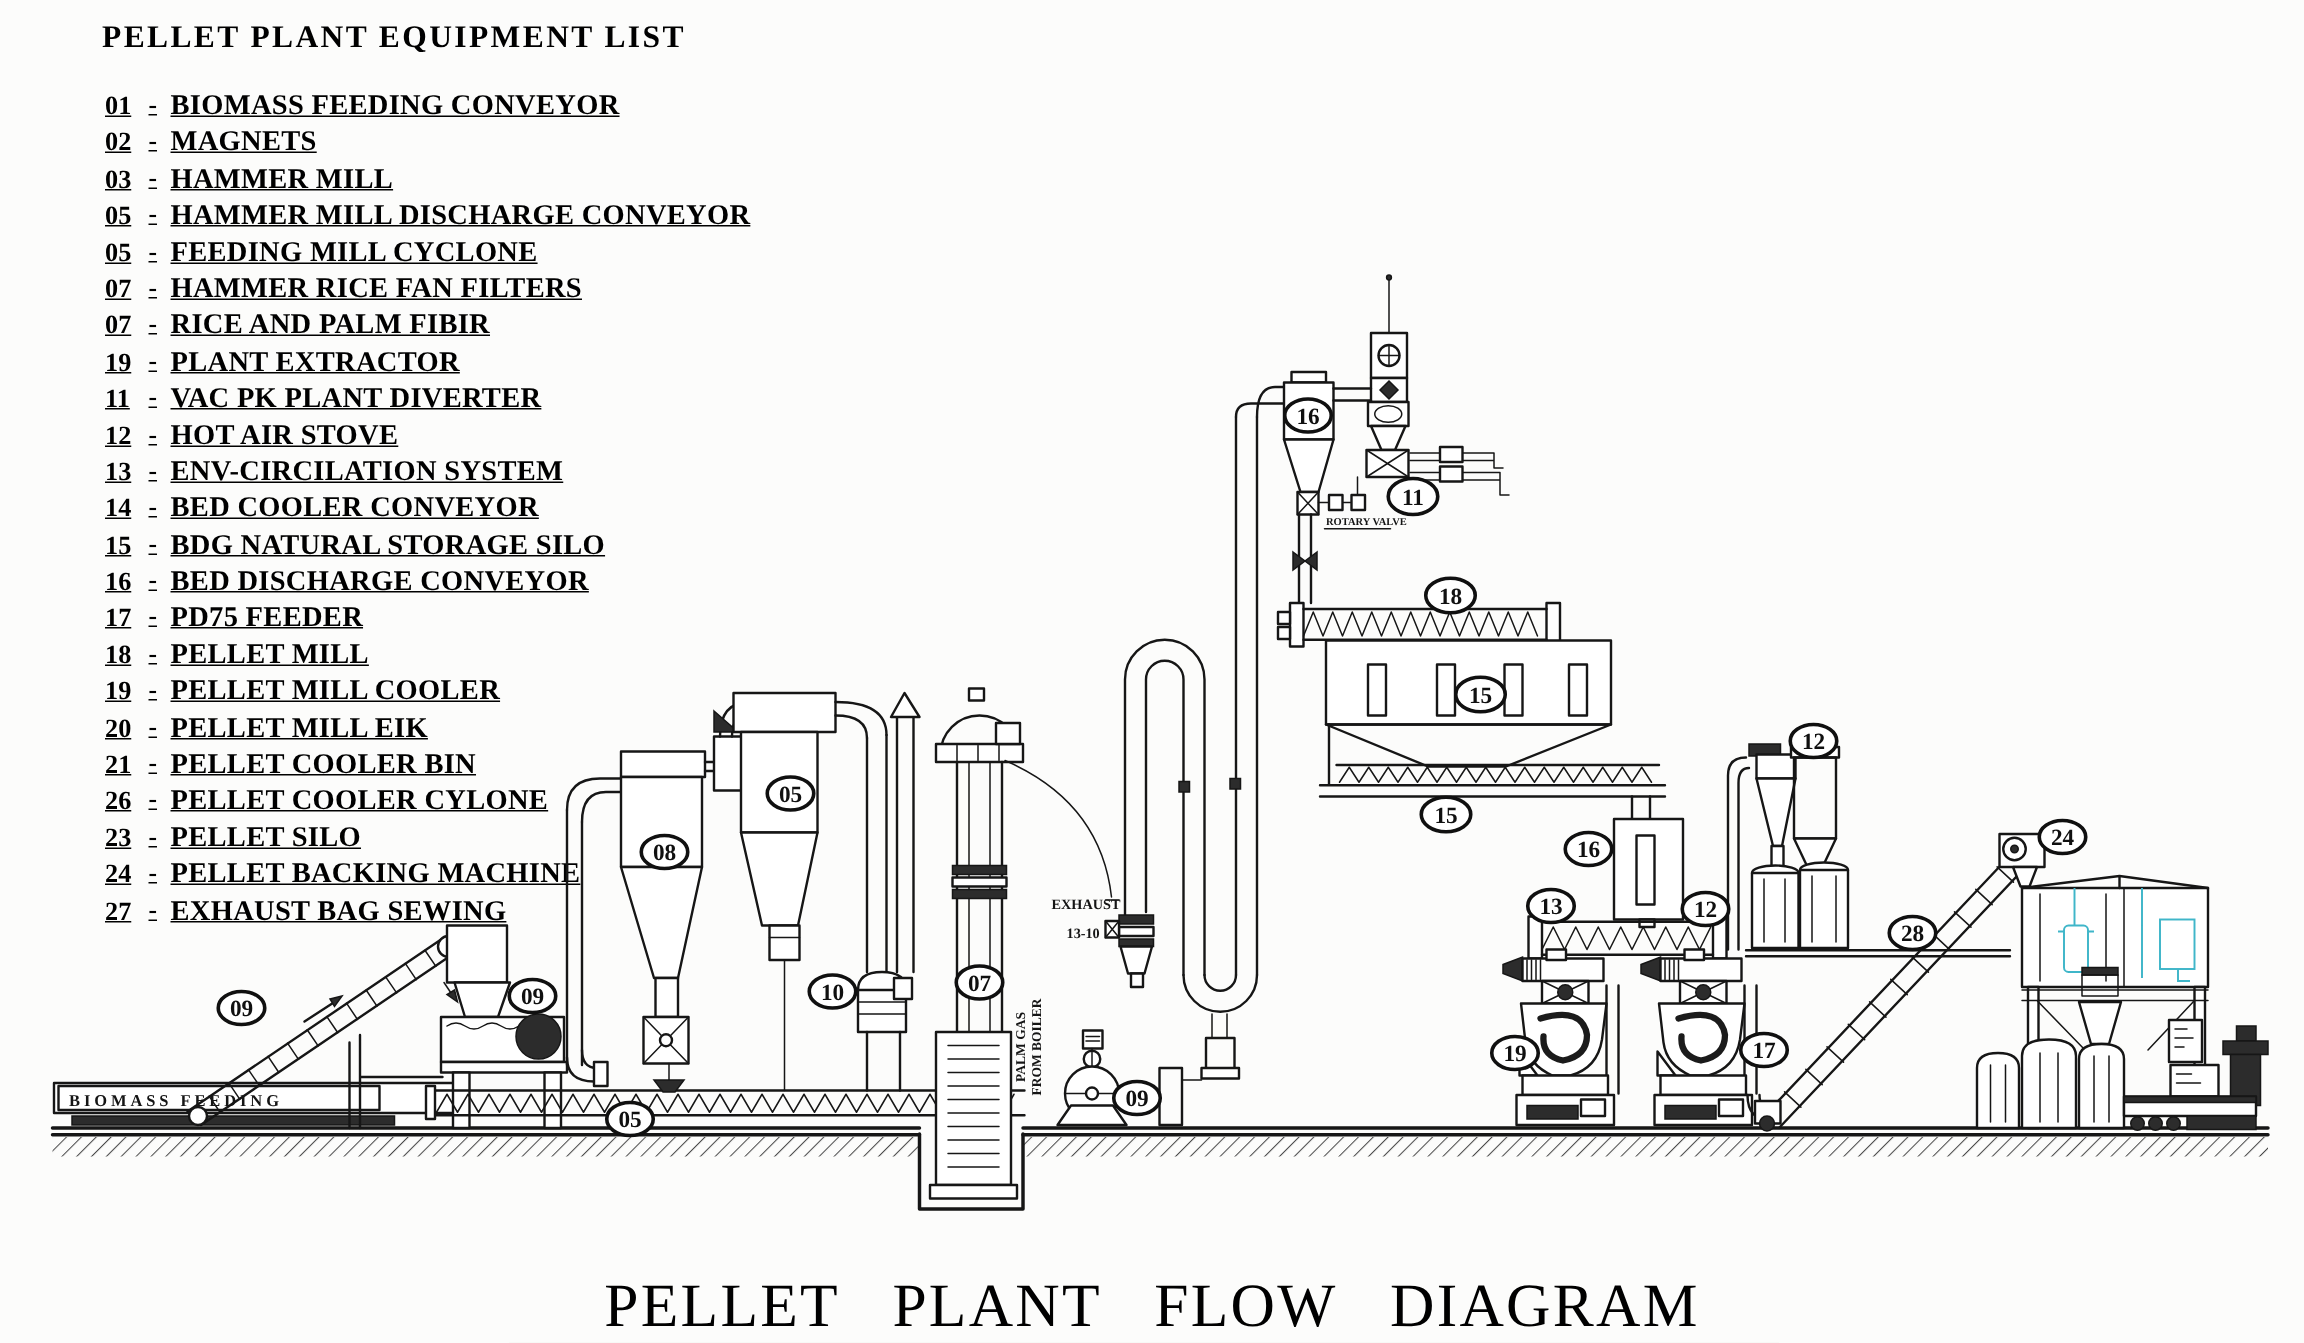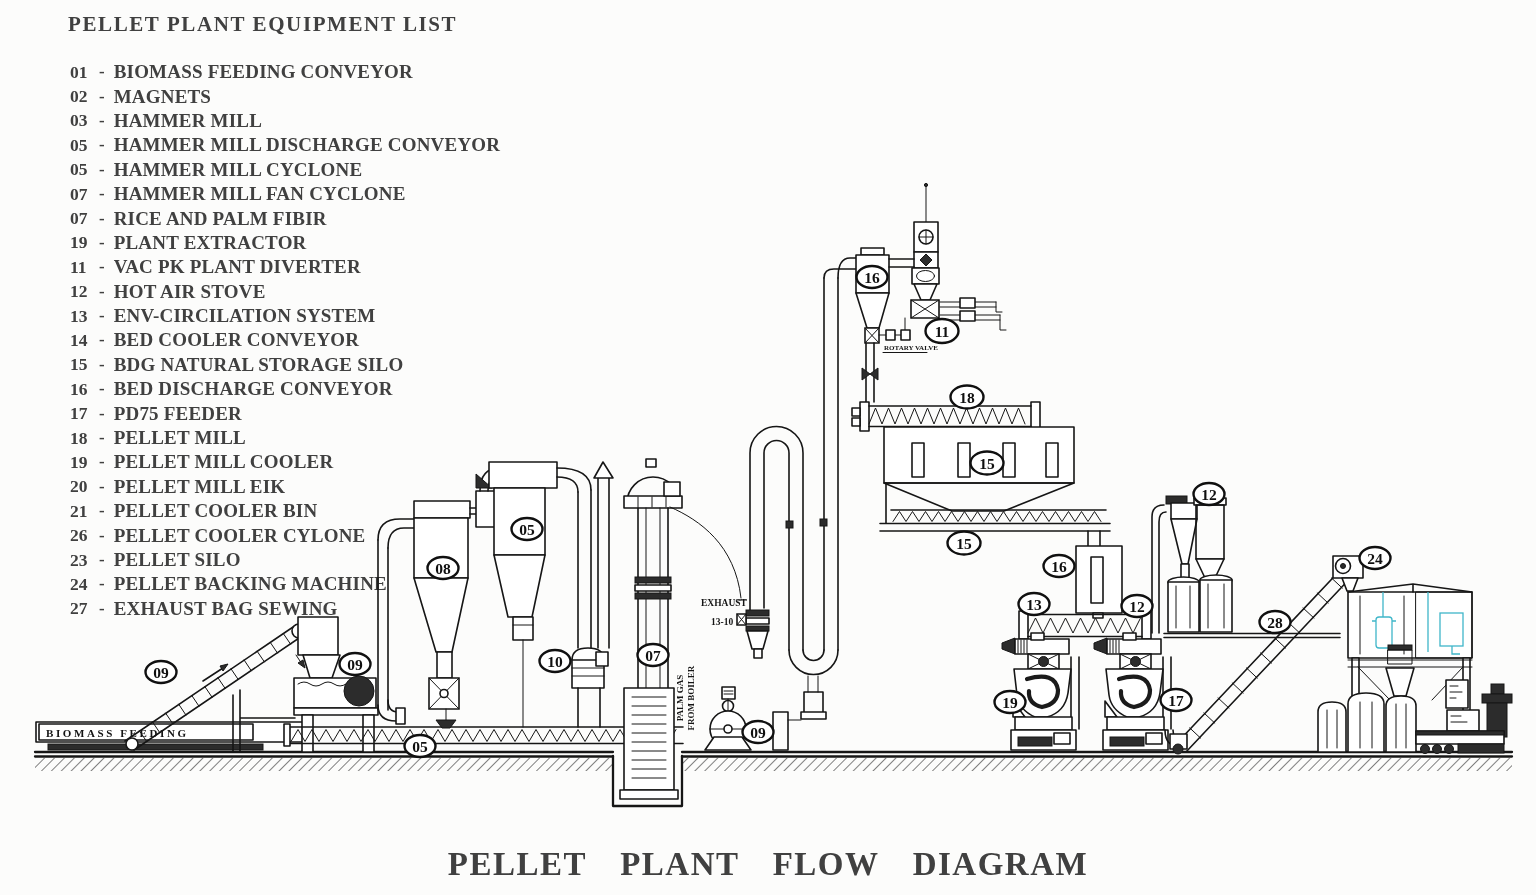--- a/index.html
+++ b/index.html
@@ -1,26 +1,26 @@
 <!DOCTYPE html>
 <html><head>
 <meta charset="utf-8">
 <style>
   html,body{margin:0;padding:0;background:#f5f5f3;}
   #stage{position:relative;width:1536px;height:895px;background:#fcfcfb;overflow:hidden;
-         font-family:"Liberation Serif",serif;color:#404040;}
+         font-family:"Liberation Serif",serif;color:#000000;}
   #list-title{position:absolute;left:68px;top:12px;font-size:21px;font-weight:bold;
               letter-spacing:1.6px;white-space:nowrap;}
   #equipment-list{position:absolute;left:70px;top:60px;}
-  .eq-row{height:24.4px;display:flex;align-items:center;white-space:nowrap;}
+  .eq-row{height:24.4px;display:flex;align-items:flex-start;white-space:nowrap;text-decoration:underline;}
   .eq-num{font-size:17.5px;font-weight:bold;width:27px;}
   .eq-dash{font-size:17px;font-weight:bold;margin:0 9px 0 2px;}
   .eq-name{font-size:19px;font-weight:bold;letter-spacing:.2px;}
   #main-title{position:absolute;left:0;top:846px;width:100%;text-align:center;
-              font-size:33px;font-weight:bold;letter-spacing:1.5px;word-spacing:24px;}
+              font-size:41px;font-weight:normal;letter-spacing:1.5px;word-spacing:24px;}
   #diagram-svg{position:absolute;left:0;top:0;}
   .ln{fill:none;stroke:#161616;stroke-width:1.6;stroke-linecap:round;stroke-linejoin:round;}
   .lt{stroke-width:1;}
   .lw{stroke-width:2.3;}
   .fw{fill:#ffffff;stroke:#161616;stroke-width:1.6;stroke-linejoin:round;}
   .fd{fill:#2c2c2c;stroke:#161616;stroke-width:1;}
   .sw{fill:none;stroke:#1b1b1b;stroke-width:4.2;stroke-linecap:round;}
   .tag-e{fill:#ffffff;stroke:#101010;stroke-width:2.4;}
   .tag-t{font-family:"Liberation Serif",serif;font-size:15.5px;font-weight:bold;fill:#101010;text-anchor:middle;}
   .ann{font-family:"Liberation Serif",serif;font-weight:bold;fill:#151515;}
@@ -50,26 +50,26 @@
         <span class="eq-name">HAMMER MILL</span>
       </div>
       <div class="eq-row">
         <span class="eq-num">05</span>
         <span class="eq-dash">-</span>
         <span class="eq-name">HAMMER MILL DISCHARGE CONVEYOR</span>
       </div>
       <div class="eq-row">
         <span class="eq-num">05</span>
         <span class="eq-dash">-</span>
-        <span class="eq-name">HAMMER MILL CYCLONE</span>
+        <span class="eq-name">FEEDING MILL CYCLONE</span>
       </div>
       <div class="eq-row">
         <span class="eq-num">07</span>
         <span class="eq-dash">-</span>
-        <span class="eq-name">HAMMER MILL FAN CYCLONE</span>
+        <span class="eq-name">HAMMER RICE FAN FILTERS</span>
       </div>
       <div class="eq-row">
         <span class="eq-num">07</span>
         <span class="eq-dash">-</span>
         <span class="eq-name">RICE AND PALM FIBIR</span>
       </div>
       <div class="eq-row">
         <span class="eq-num">19</span>
         <span class="eq-dash">-</span>
         <span class="eq-name">PLANT EXTRACTOR</span>

